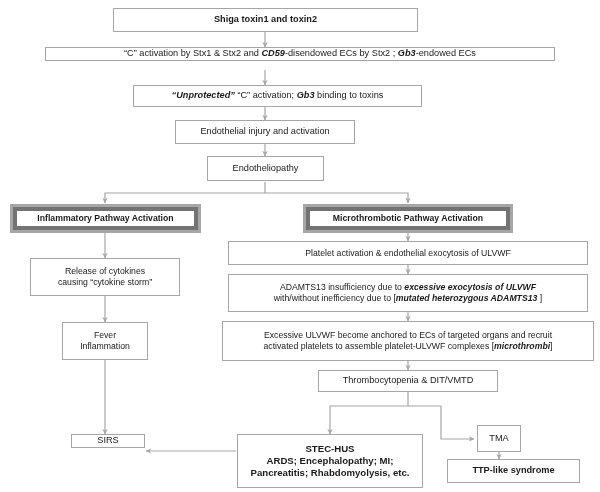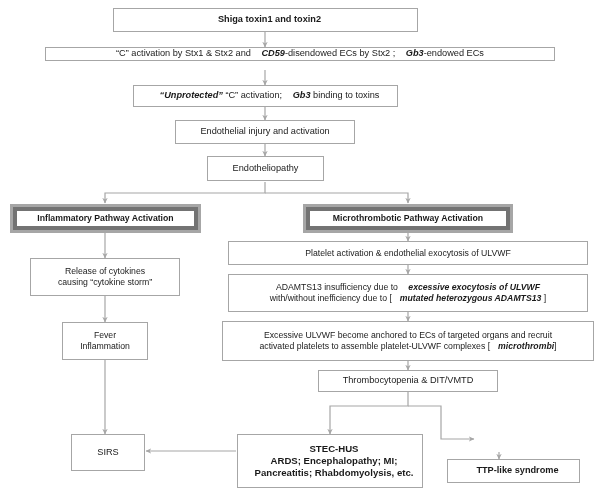--- a/index.html
+++ b/index.html
@@ -36,21 +36,21 @@
     text-align: center;
     color: #1a1a1a;
     line-height: 1.25;
     z-index: 2;
   }
   .node .inner {
     width: 100%;
     padding: 0 4px;
     box-sizing: border-box;
   }
-  .bold { font-weight: bold; padding-left: 8px; }
+  .bold { font-weight: bold; }
   .thick {
     border: 3px solid #a6a6a6;
     font-weight: bold;
   }
   .thick .inner {
     border: 4px solid #737373;
     padding: 2px 6px;
   }
   .f85 { font-size: 8.7px; }
   .f9  { font-size: 9.2px; }
@@ -109,21 +109,21 @@
   <div class="node f9 bold" style="left:113px; top:8px; width:305px; height:24px;">
     <span class="inner">Shiga toxin1 and toxin2</span>
   </div>
 
   <div class="node f9" style="left:45px; top:47px; width:510px; height:14px;">
     <span class="inner">
       <span>“C” activation by Stx1 &amp; Stx2 and </span><i class="bold">CD59</i><span>-disendowed ECs by Stx2 ; </span><i class="bold">Gb3</i><span>-endowed ECs</span>
     </span>
   </div>
 
-  <div class="node f9" style="left:133px; top:85px; width:265px; height:22px;">
+  <div class="node f9" style="left:133px; top:85px; width:289px; height:22px;">
     <span class="inner">
       <i class="bold">“Unprotected”</i><span> “C” activation; </span><i class="bold">Gb3</i><span> binding to toxins</span>
     </span>
   </div>
 
   <div class="node f9" style="left:207px; top:156px; width:117px; height:25px;">
     <span class="inner">Endotheliopathy</span>
   </div>
 
   <div class="node f9" style="left:175px; top:120px; width:180px; height:24px;">
@@ -167,30 +167,33 @@
     <span class="inner">
       <span>Release of cytokines</span><br>
       <span>causing “cytokine storm”</span>
     </span>
   </div>
 
   <div class="node f9" style="left:318px; top:370px; width:180px; height:22px;">
     <span class="inner">Thrombocytopenia  &amp;  DIT/VMTD</span>
   </div>
 
-  <div class="node f9" style="left:71px; top:434px; width:74px; height:37px;">
+  <div class="node f9" style="left:71px; top:434px; width:74px; height:14px;">
     <span class="inner">SIRS</span>
   </div>
 
   <div class="node f95 bold" style="left:237px; top:434px; width:186px; height:54px;">
     <span class="inner">
       <span>STEC-HUS</span><br>
       <span>ARDS; Encephalopathy; MI;</span><br>
       <span>Pancreatitis; Rhabdomyolysis, etc.</span>
     </span>
   </div>
 
+  <div class="node f9" style="left:477px; top:425px; width:44px; height:27px;">
+    <span class="inner">TMA</span>
+  </div>
 
   <div class="node f9 bold" style="left:447px; top:459px; width:133px; height:24px;">
     <span class="inner">TTP-like syndrome</span>
   </div>
 
 </div>
 
 </body></html>

